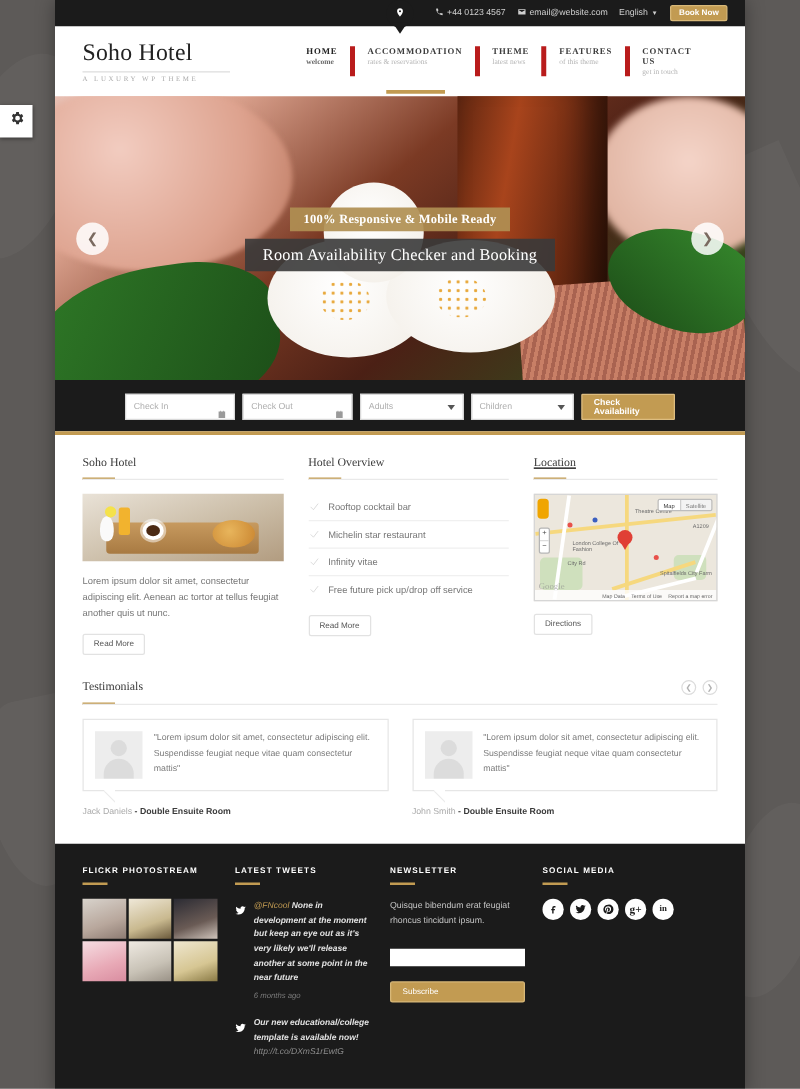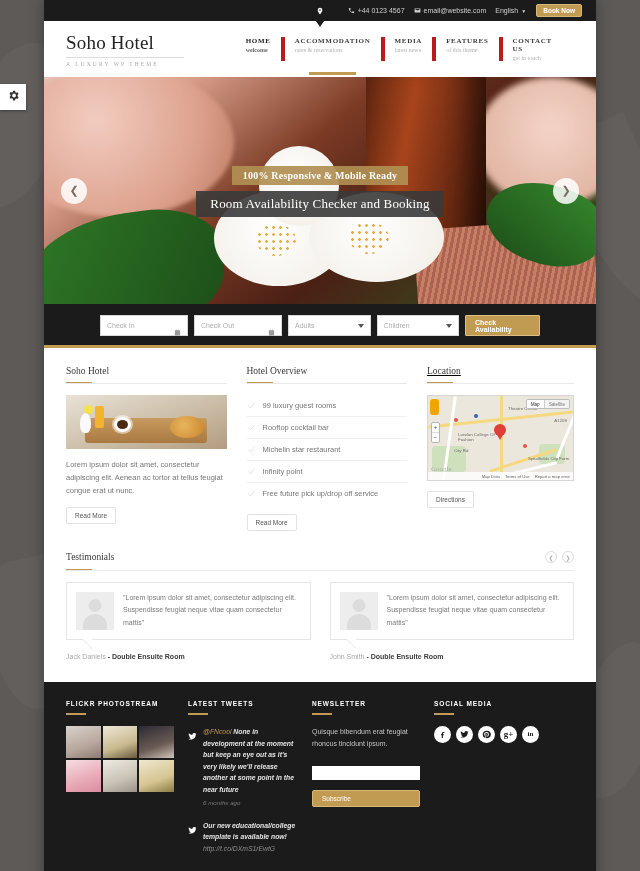--- a/index.html
+++ b/index.html
@@ -290,21 +290,21 @@
     <nav>
       <div class="nav-item active">
         <div class="nav-top">HOME</div>
         <div class="nav-sub">welcome</div>
       </div>
       <div class="nav-item">
         <div class="nav-top">ACCOMMODATION</div>
         <div class="nav-sub">rates &amp; reservations</div>
       </div>
       <div class="nav-item">
-        <div class="nav-top">MEDIA</div>
+        <div class="nav-top">THEME</div>
         <div class="nav-sub">latest news</div>
       </div>
       <div class="nav-item">
         <div class="nav-top">FEATURES</div>
         <div class="nav-sub">of this theme</div>
       </div>
       <div class="nav-item">
         <div class="nav-top">CONTACT US</div>
         <div class="nav-sub">get in touch</div>
       </div>
@@ -376,52 +376,46 @@
       <div class="h-rule"></div>
       <div class="h-line"></div>
       <div class="thumb">
         <div class="tray"></div>
           <div class="juice"></div>
           <div class="vase"></div>
         <div class="flower2"></div>
           <div class="cup"></div>
           <div class="crois"></div>
       </div>
-      <div class="body-txt">Lorem ipsum dolor sit amet, consectetur adipiscing elit. Aenean ac tortor at tellus feugiat congue erat ut nunc.</div>
+      <div class="body-txt">Lorem ipsum dolor sit amet, consectetur adipiscing elit. Aenean ac tortor at tellus feugiat another quis ut nunc.</div>
       <div class="ghost-btn">Read More</div>
     </div>
 
     <div class="col">
       <div class="col-h">Hotel Overview</div>
       <div class="h-rule"></div>
       <div class="h-line"></div>
       <ul class="feat">
-        <li>
-          <span class="tick"><svg viewBox="0 0 24 24">
-                <path d="M4 12l6 6L20 5"></path>
-              </svg></span>
-          <span>99 luxury guest rooms</span>
-        </li>
         <li>
           <span class="tick"><svg viewBox="0 0 24 24">
                 <path d="M4 12l6 6L20 5"></path>
               </svg></span>
           <span>Rooftop cocktail bar</span>
         </li>
         <li>
           <span class="tick"><svg viewBox="0 0 24 24">
                 <path d="M4 12l6 6L20 5"></path>
               </svg></span>
           <span>Michelin star restaurant</span>
         </li>
         <li>
           <span class="tick"><svg viewBox="0 0 24 24">
                 <path d="M4 12l6 6L20 5"></path>
               </svg></span>
-          <span>Infinity point</span>
+          <span>Infinity vitae</span>
         </li>
         <li>
           <span class="tick"><svg viewBox="0 0 24 24">
                 <path d="M4 12l6 6L20 5"></path>
               </svg></span>
           <span>Free future pick up/drop off service</span>
         </li>
       </ul>
       <div class="ghost-btn">Read More</div>
     </div>

